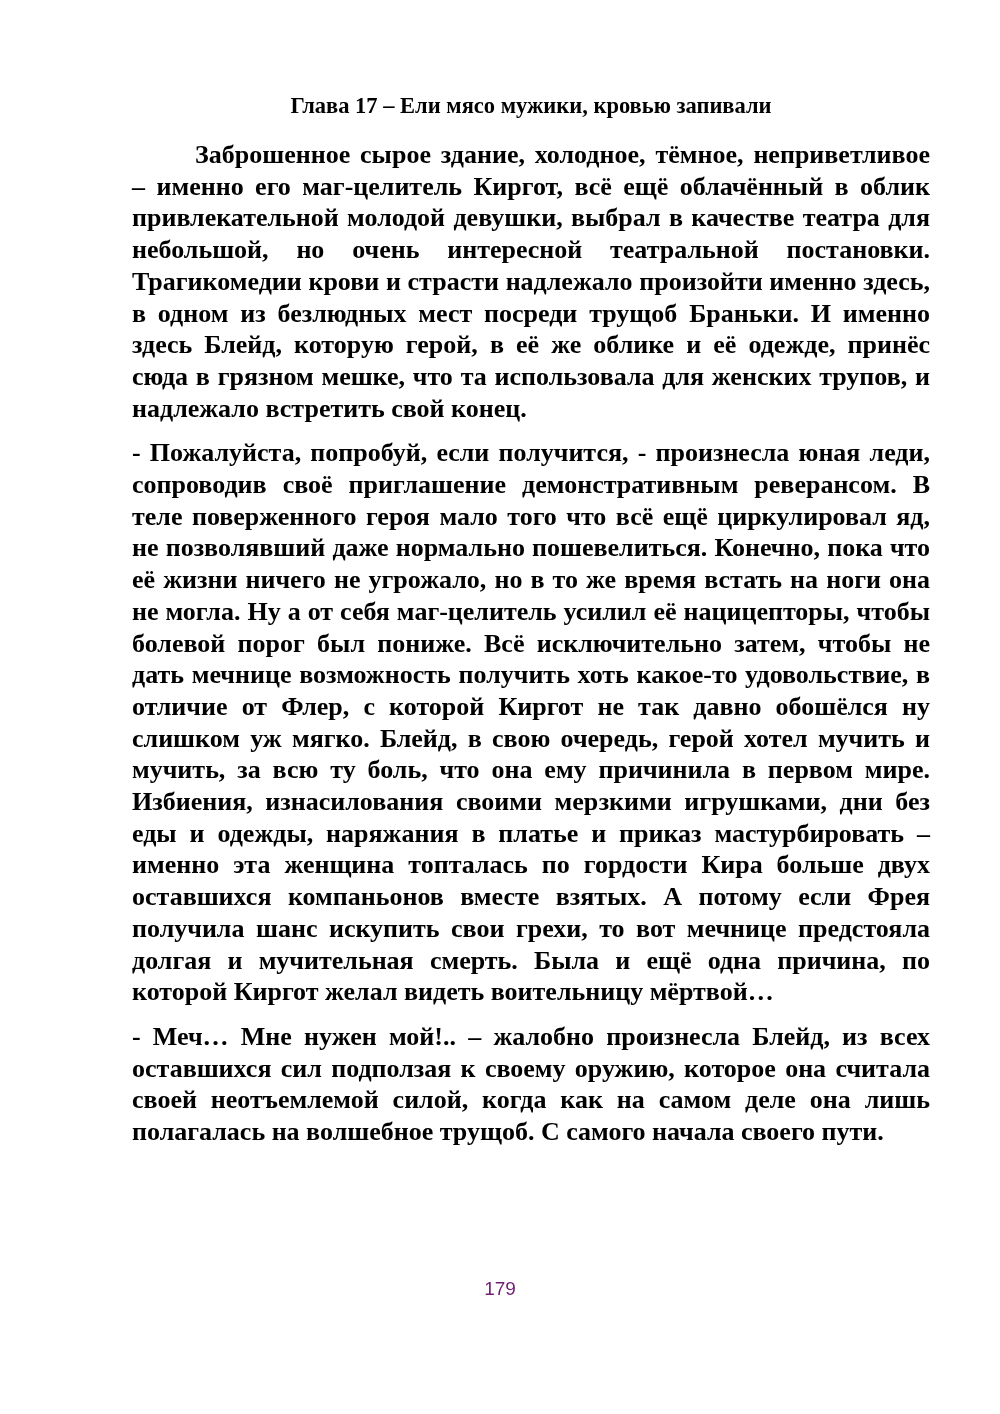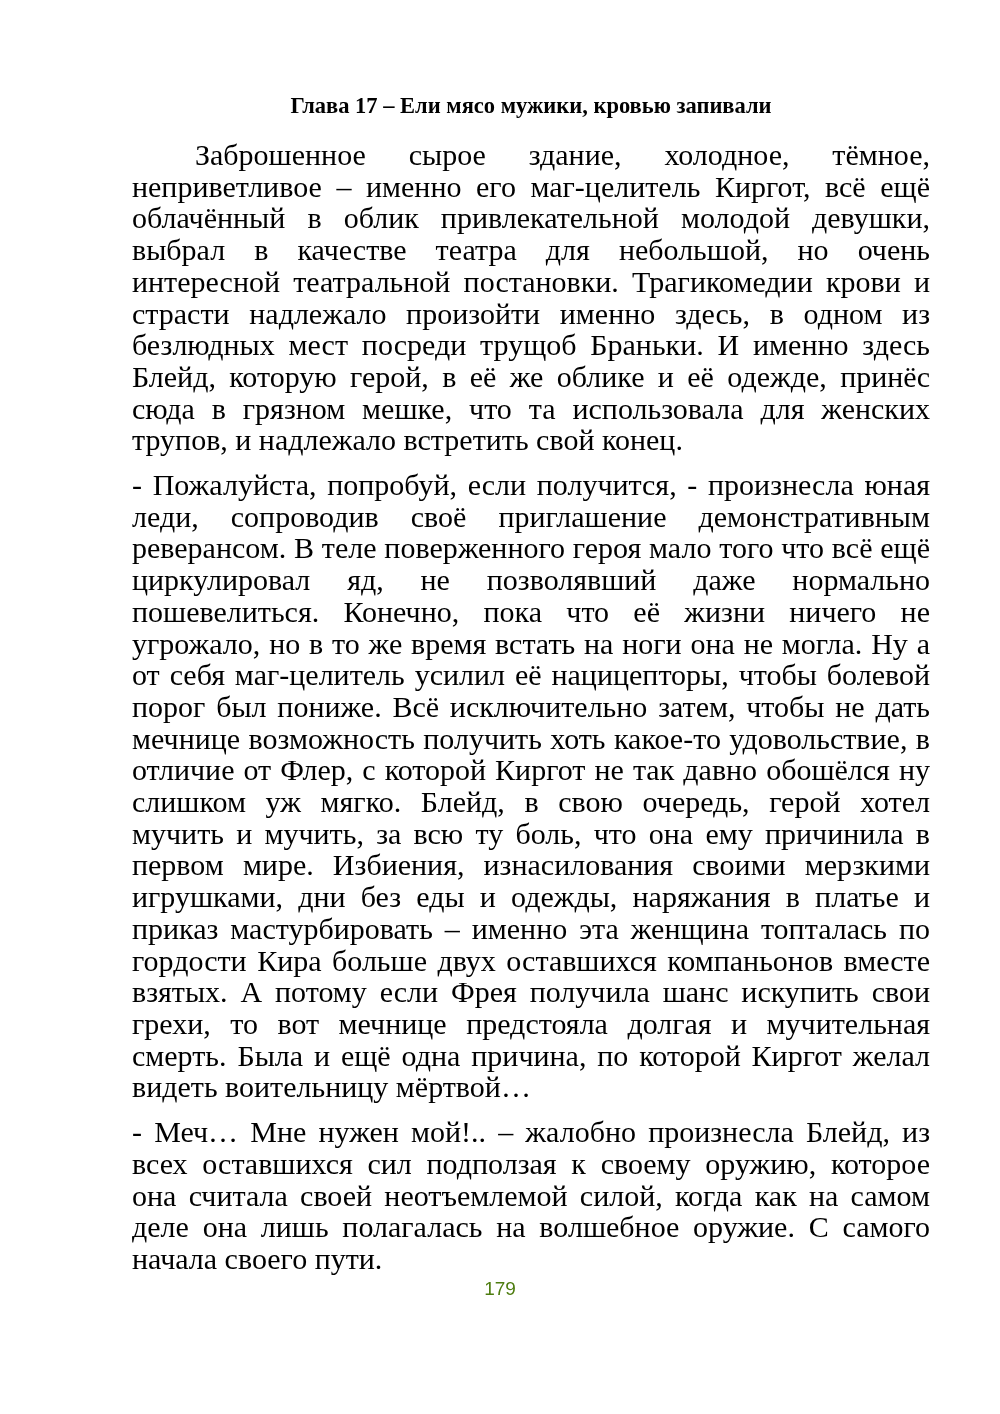--- a/index.html
+++ b/index.html
@@ -23,53 +23,54 @@
     width: 798px;
   }
   .chapter-title {
     font-size: 22.5px;
     font-weight: bold;
     text-align: center;
     line-height: 32px;
     margin: 0 0 17px 0;
   }
   .body-paragraph {
-    font-size: 30px;
+    font-size: 26px;
     line-height: 31.7px;
     text-align: justify;
     margin: 0 0 13px 0;
+    font-weight: bold;
   }
   .body-paragraph.first-indent {
     text-indent: 63px;
   }
   .page-footer {
     position: absolute;
     left: 0;
     top: 1278px;
     width: 1000px;
     text-align: center;
   }
   .page-number {
     font-family: "Liberation Sans", "DejaVu Sans", sans-serif;
     font-size: 19px;
-    color: #4d7c0f;
+    color: #701a75;
   }
 </style>
 </head>
 <body>
 
 <div class="page">
   <div class="text-block">
     <h1 class="chapter-title">Глава 17 – Ели мясо мужики, кровью запивали</h1>
 
     <p class="body-paragraph first-indent">Заброшенное сырое здание, холодное, тёмное, неприветливое – именно его маг-целитель Киргот, всё ещё облачённый в облик привлекательной молодой девушки, выбрал в качестве театра для небольшой, но очень интересной театральной постановки. Трагикомедии крови и страсти надлежало произойти именно здесь, в одном из безлюдных мест посреди трущоб Браньки. И именно здесь Блейд, которую герой, в её же облике и её одежде, принёс сюда в грязном мешке, что та использовала для женских трупов, и надлежало встретить свой конец.</p>
 
 
 
     <p class="body-paragraph">- Пожалуйста, попробуй, если получится, - произнесла юная леди, сопроводив своё приглашение демонстративным реверансом. В теле поверженного героя мало того что всё ещё циркулировал яд, не позволявший даже нормально пошевелиться. Конечно, пока что её жизни ничего не угрожало, но в то же время встать на ноги она не могла. Ну а от себя маг-целитель усилил её нацицепторы, чтобы болевой порог был пониже. Всё исключительно затем, чтобы не дать мечнице возможность получить хоть какое-то удовольствие, в отличие от Флер, с которой Киргот не так давно обошёлся ну слишком уж мягко. Блейд, в свою очередь, герой хотел мучить и мучить, за всю ту боль, что она ему причинила в первом мире. Избиения, изнасилования своими мерзкими игрушками, дни без еды и одежды, наряжания в платье и приказ мастурбировать – именно эта женщина топталась по гордости Кира больше двух оставшихся компаньонов вместе взятых. А потому если Фрея получила шанс искупить свои грехи, то вот мечнице предстояла долгая и мучительная смерть. Была и ещё одна причина, по которой Киргот желал видеть воительницу мёртвой…</p>
 
-    <p class="body-paragraph">- Меч… Мне нужен мой!.. – жалобно произнесла Блейд, из всех оставшихся сил подползая к своему оружию, которое она считала своей неотъемлемой силой, когда как на самом деле она лишь полагалась на волшебное оружие. С самого начала своего пути.</p>
+    <p class="body-paragraph">- Меч… Мне нужен мой!.. – жалобно произнесла Блейд, из всех оставшихся сил подползая к своему оружию, которое она считала своей неотъемлемой силой, когда как на самом деле она лишь полагалась на волшебное трущоб. С самого начала своего пути.</p>
   </div>
 
   <div class="page-footer">
     <span class="page-number">179</span>
   </div>
 </div>
 
 </body></html>

